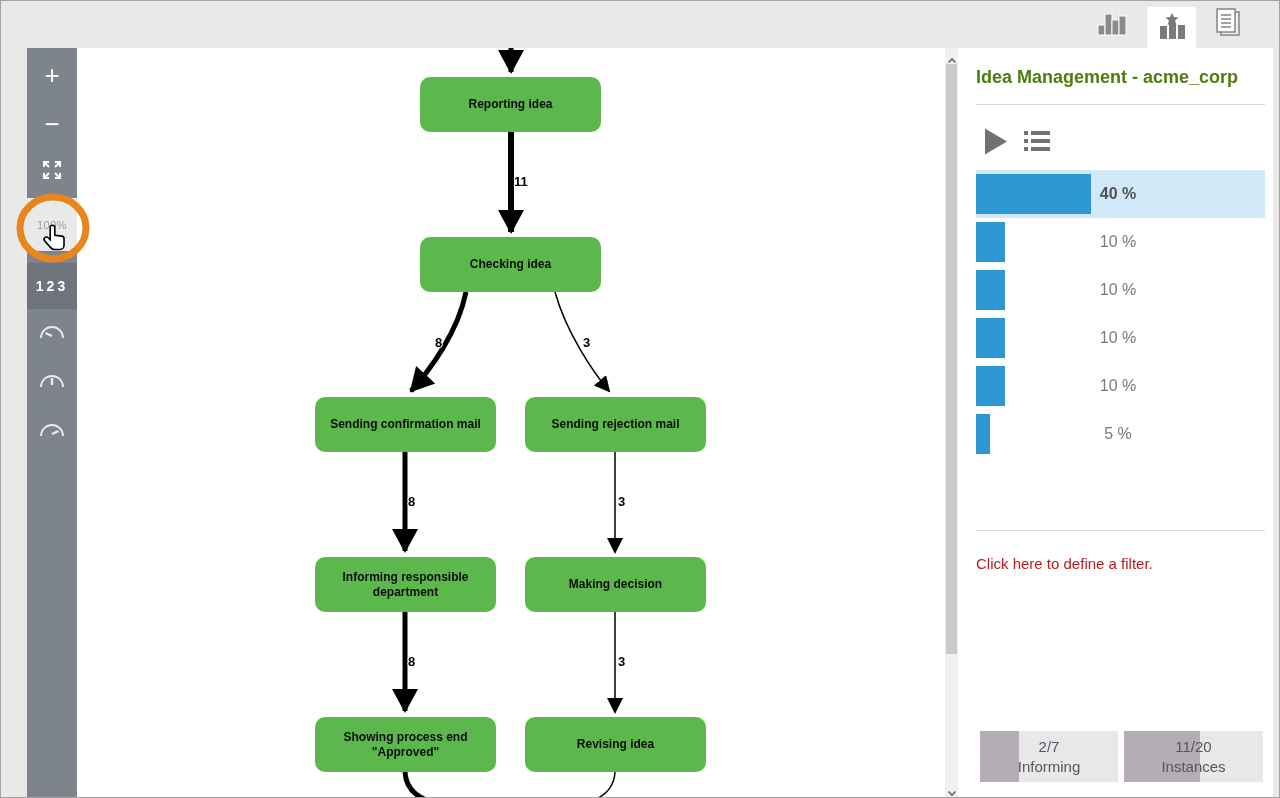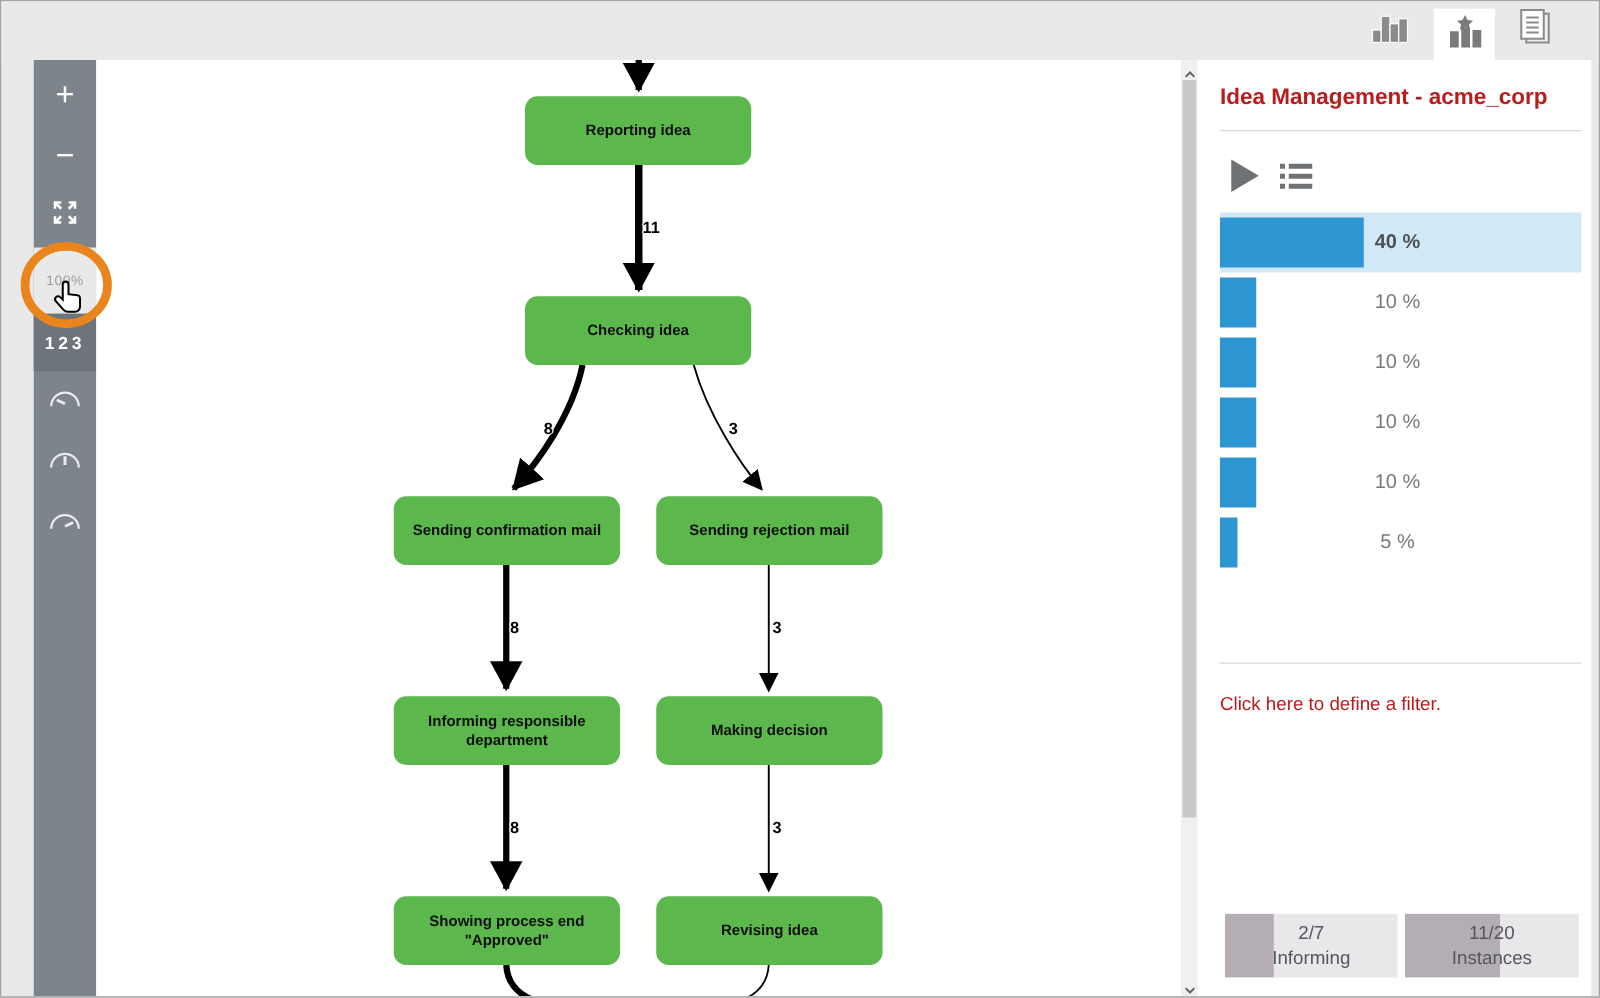--- a/index.html
+++ b/index.html
@@ -17,21 +17,21 @@
   .tab.t3 { left:1201px; }
 
   
   .toolbar { position:absolute; left:26px; top:47px; width:50px; height:749px; background:#7d848b; }
   .tool { width:50px; height:48px; display:flex; align-items:center; justify-content:center;
           color:#fff; cursor:pointer; user-select:none; }
   .tool.plus  { font-size:26px; font-weight:400; height:54px; }
   .tool.minus { font-size:26px; height:44px; }
   .tool.expand { height:52px; }
   .tool.zoom100 { height:53px; background:#e9e9e9; color:#9aa0a5; font-size:11px; letter-spacing:.5px; }
-  .tool.nums { height:46px; background:#6d747b; font-weight:bold; font-size:14px; letter-spacing:3px; }
+  .tool.nums { height:46px; background:#6d747b; font-weight:bold; font-size:14px; letter-spacing:3px;margin-top:12px; }
   .tool.gauge { height:49px; }
 
   
   .canvas { position:absolute; left:76px; top:47px; width:868px; height:749px; background:#fff; overflow:hidden; }
   .node {
     position:absolute; width:181px; height:55px; background:#5cb84c; border-radius:10px;
     display:flex; align-items:center; justify-content:center; text-align:center;
     font-size:12px; font-weight:bold; color:#0d0d0d; line-height:1.25; padding:0 10px; cursor:pointer;
   }
   .n1 { left:343px; top:29px; }  .n2 { left:343px; top:189px; }
@@ -48,21 +48,21 @@
   .el6 { left:331px; top:606px; } .el7 { left:541px; top:606px; }
 
   
   .vscroll { position:absolute; left:944px; top:47px; width:13px; height:749px; background:#f0f0f0; }
   .vscroll .thumb { position:absolute; left:1px; top:16px; width:11px; height:590px; background:#c9c9c9; cursor:pointer; }
   .sarrow { position:absolute; left:2px; width:10px; height:10px; cursor:pointer; }
   .sarrow.up { top:4px; } .sarrow.down { top:736px; }
 
   
   .sidebar { position:absolute; left:957px; top:47px; width:315px; height:749px; background:#fff; }
-  .sb-title { position:absolute; left:18px; top:19px; width:290px; font-size:18px; font-weight:bold; color:#b91c1c; }
+  .sb-title { position:absolute; left:18px; top:19px; width:290px; font-size:18px; font-weight:bold; color:#4d7c0f; }
   .sb-div1 { position:absolute; left:18px; top:56px; width:289px; height:0; border-top:1px solid #d8d8d8; }
   .sb-icons { position:absolute; left:26px; top:81px; height:28px; display:flex; gap:16px; align-items:center; }
   .playbtn, .listbtn { cursor:pointer; display:flex; align-items:center; }
 
   .vrows { position:absolute; left:18px; top:122px; width:289px; }
   .vrow { position:relative; height:48px; cursor:pointer; }
   .vrow.selected { background:#d1e8f6; }
   .vbar { position:absolute; left:0; top:4px; height:40px; background:#2e96d2; }
   .vpct { position:absolute; left:112px; top:0; width:60px; height:48px; display:flex; align-items:center; justify-content:center;
           font-size:16px; color:#77797b;text-align:right; }

